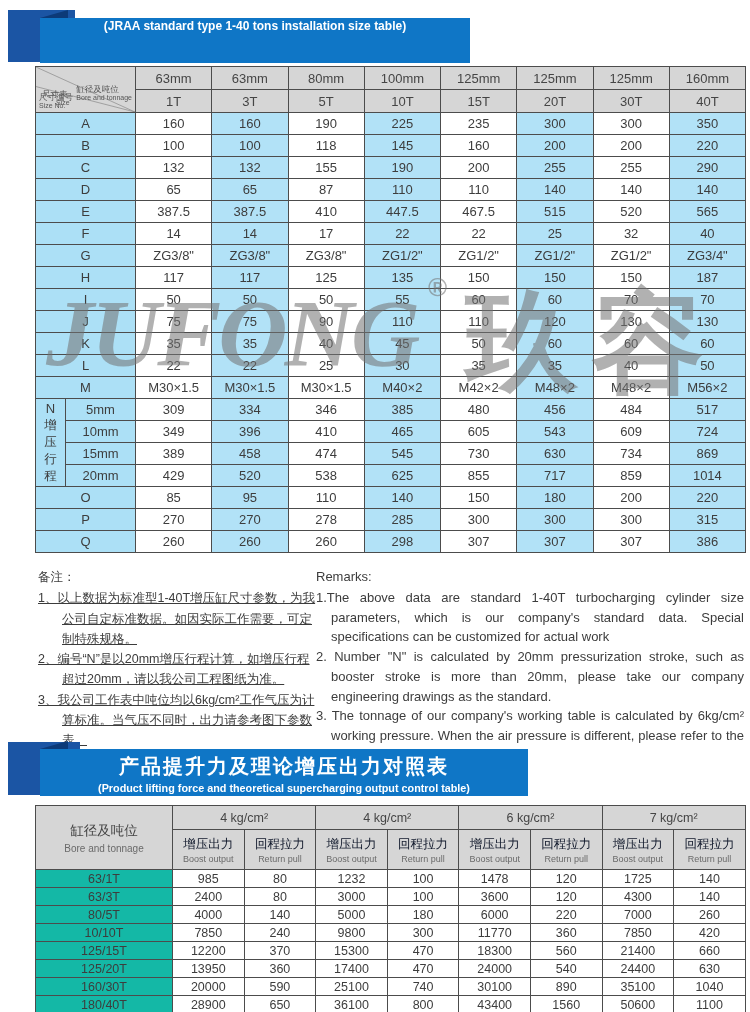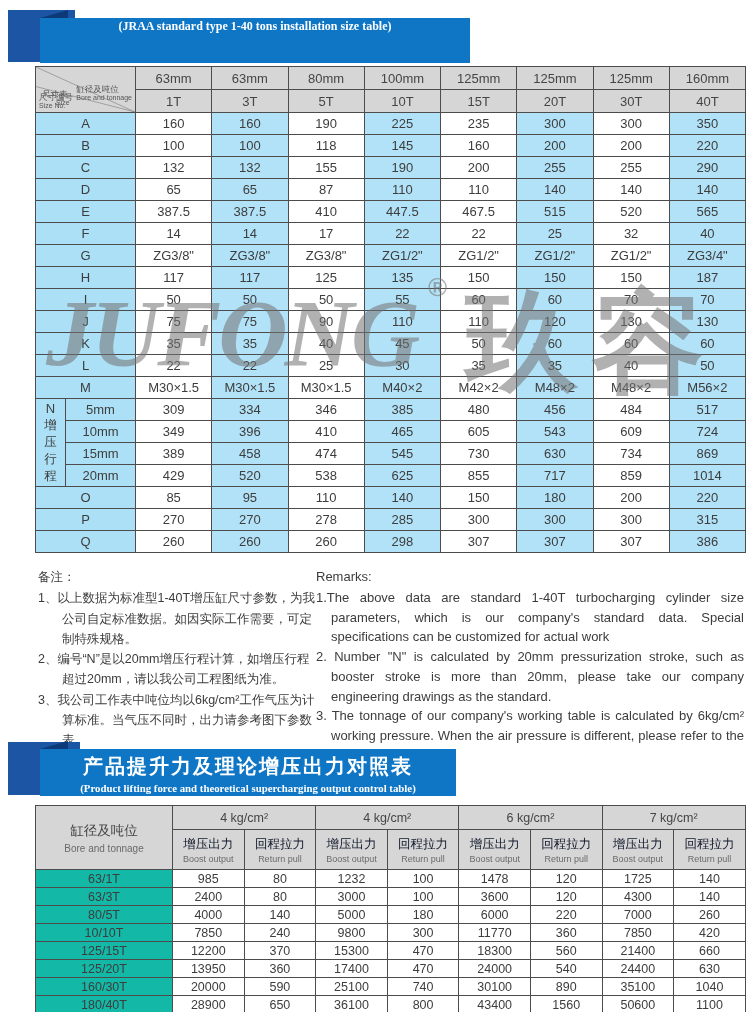--- a/index.html
+++ b/index.html
@@ -10,26 +10,26 @@
   }
   
   .sq { position:absolute; background:#1b55a4; }
   .sq1 { left:8px; top:10px; width:67px; height:52px; }
   .sq2 { left:8px; top:742px; width:72px; height:53px; }
   .banner { position:absolute; background:#0f76c6; color:#fff; }
   .banner::before { content:''; position:absolute; left:0; top:-8px;
     border-style:solid; border-width:0 0 8px 28px;
     border-color:transparent transparent #0c3a78 transparent; }
   .b1 { left:40px; top:18px; width:430px; height:45px; }
-  .b2 { left:40px; top:749px; width:416px; height:47px; }
+  .b2 { left:40px; top:749px; width:488px; height:47px; }
   .bt-zh { font-family:"Liberation Serif","DejaVu Serif",serif; font-weight:bold;
     text-align:center; letter-spacing:2px; }
   .b1 .bt-zh { font-size:21px; margin-top:3px; }
   .b2 .bt-zh { font-size:20px; margin-top:4px; }
-  .bt-en { font-family:Liberation Serif, serif; font-weight:bold;
+  .bt-en { font-family:Liberation Sans, sans-serif; font-weight:bold;
     text-align:center; white-space:nowrap; }
   .b1 .bt-en { font-size:12px; margin-top:1px; }
   .b2 .bt-en { font-size:10.8px; margin-top:2px; }
 
   
   table { border-collapse:collapse; table-layout:fixed; }
   th,td { border:1px solid #4c4c4c; text-align:center; vertical-align:middle;
     padding:0; font-weight:normal; overflow:hidden; }
 
   
@@ -60,21 +60,21 @@
   .wm-reg { position:absolute; left:390px; top:0; font-size:26px; font-weight:bold; }
   .wm-cjk { position:absolute; left:428px; top:-4px; font-weight:bold; font-size:112px;
     letter-spacing:14px; }
 
   
   .remarks-zh { position:absolute; left:38px; top:567px; width:280px;
     font-size:12.5px; line-height:1.62; color:#3c3c3c; }
   .remarks-en { position:absolute; left:316px; top:567px; width:428px;
     font-size:13px; line-height:1.52; color:#3c3c3c; }
   .r-title { margin-bottom:1px; }
-  .rz-item { padding-left:24px; text-indent:-24px; }
+  .rz-item { padding-left:24px; text-indent:-24px;text-decoration:underline; }
   .re-item { padding-left:15px; text-indent:-15px; text-align:justify; }
 
   
   .t2 { position:absolute; left:35px; top:805px; width:710px; }
   .t2 thead th { background:#d6d6d6; color:#454545; }
   .t2 .press { font-size:12.5px; height:24px; }
   .t2 .corner2 { height:64px; }
   .corner2 .cz { font-size:13.5px; color:#444; }
   .corner2 .ce { font-size:10px; color:#6a6a6a; margin-top:3px; }
   .t2 .sub { height:40px; }

